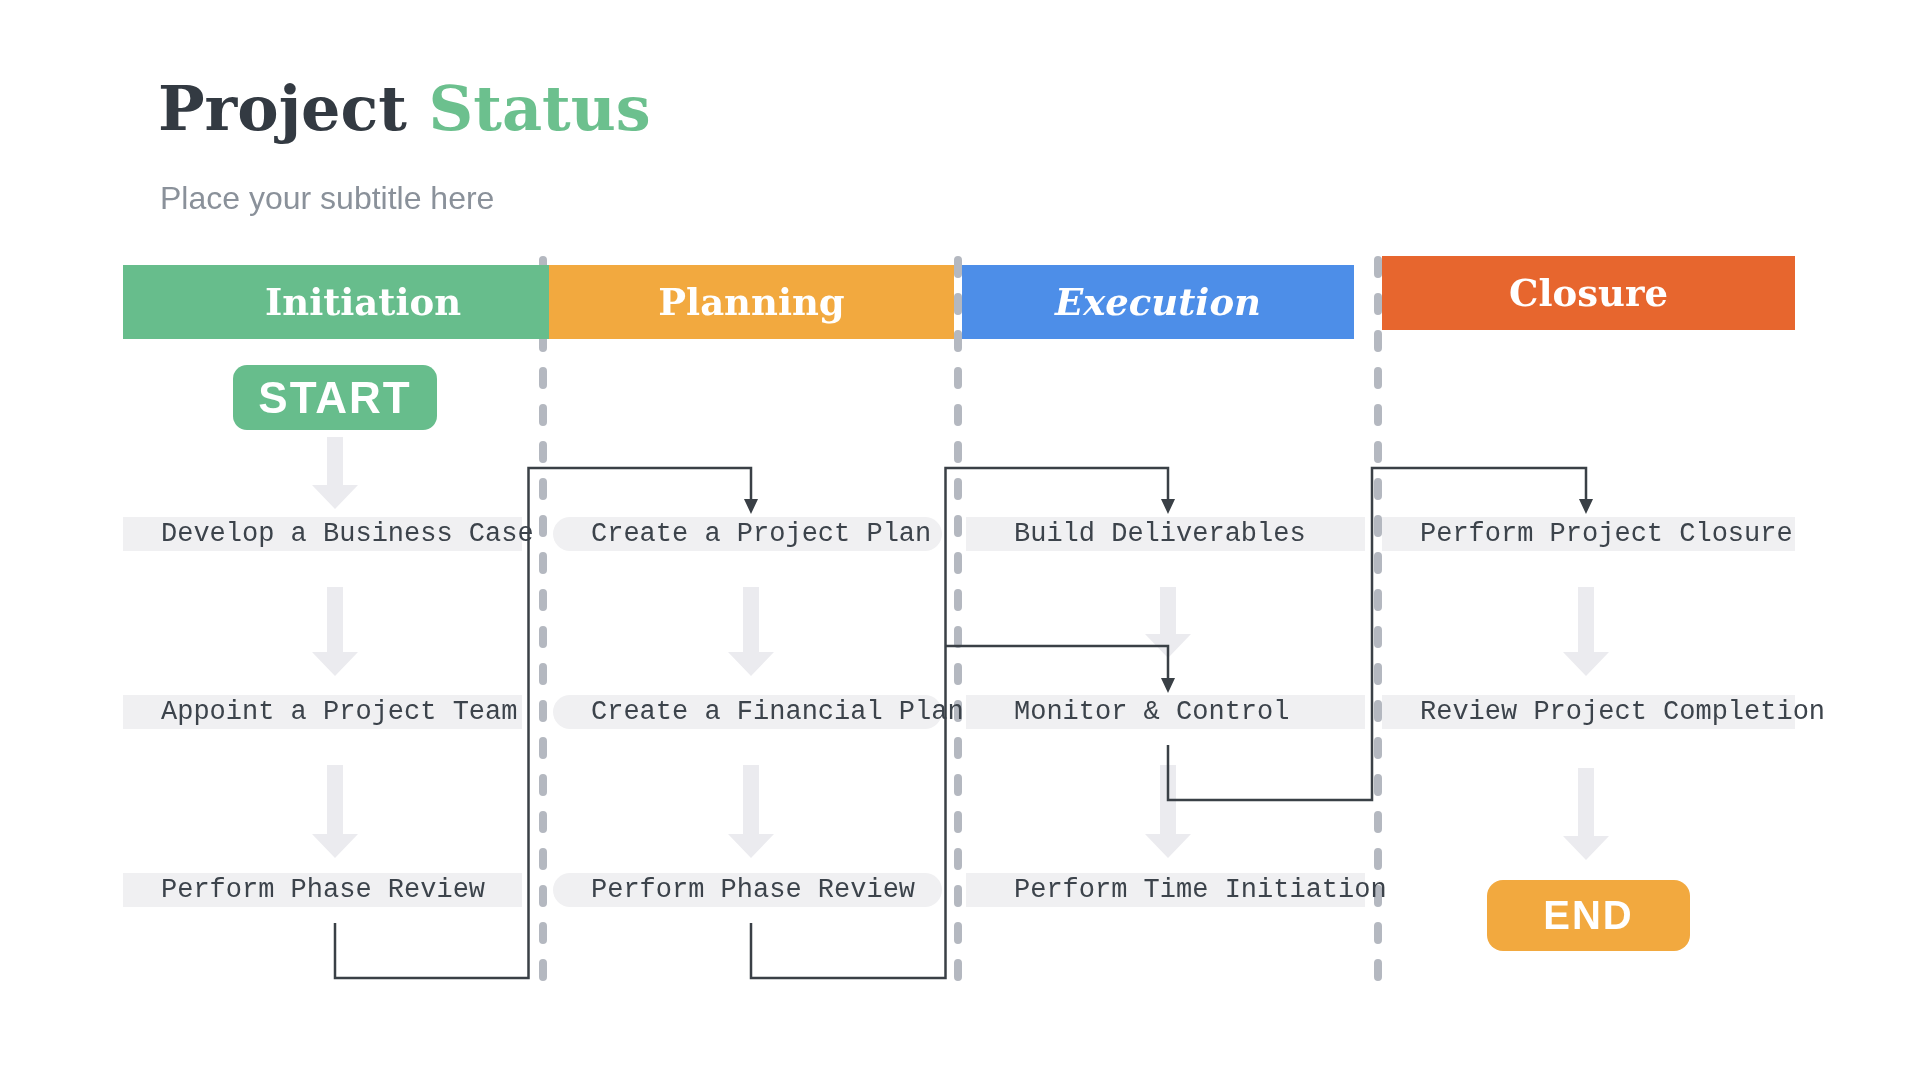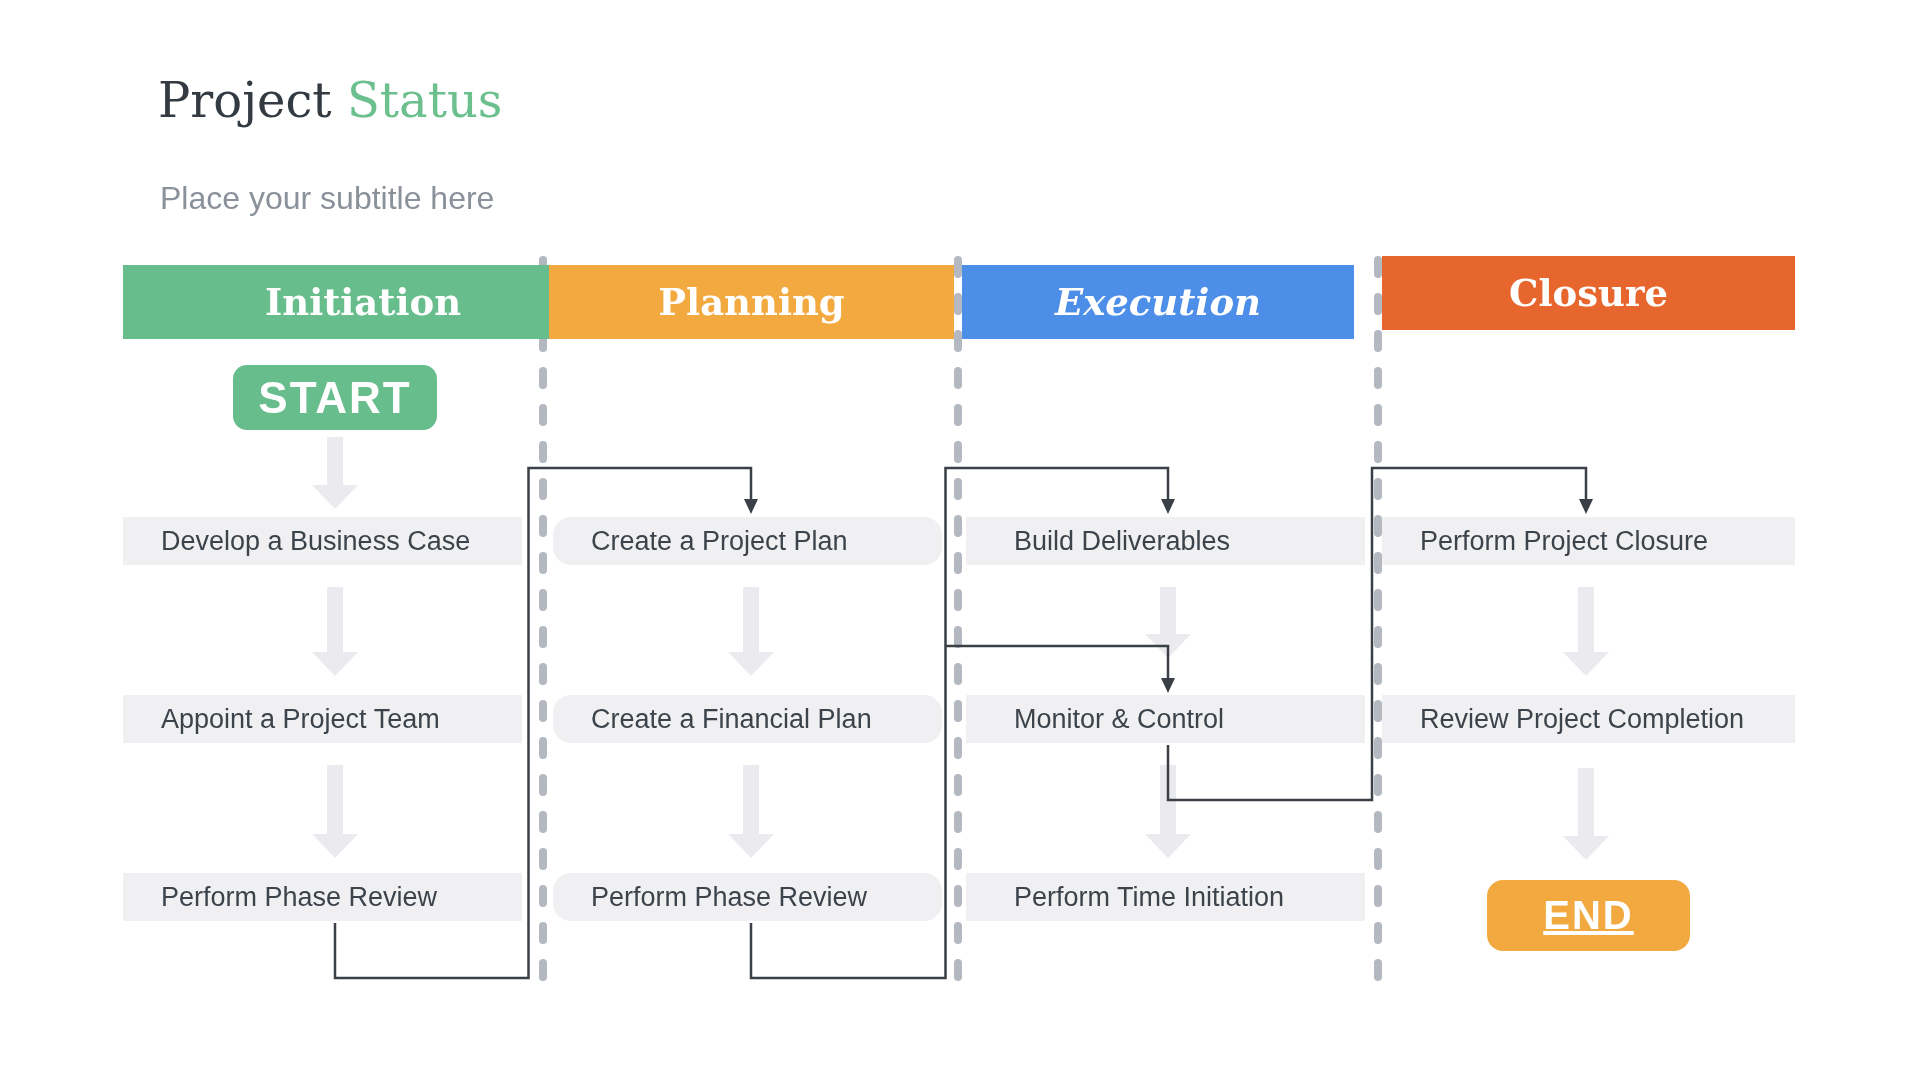--- a/index.html
+++ b/index.html
@@ -1,32 +1,32 @@
 <!DOCTYPE html>
 <html><head>
 <meta charset="utf-8">
 <style>
   html,body{margin:0;padding:0;background:#ffffff;}
   .stage{position:relative;width:1920px;height:1080px;background:#ffffff;overflow:hidden;
          font-family:"Liberation Sans",sans-serif;}
   
   .title{position:absolute;left:158px;top:72px;font-family:"DejaVu Serif",serif;
-         font-weight:400;font-size:48px;letter-spacing:0;color:#333A42;white-space:nowrap;}
+         font-weight:700;font-size:62px;letter-spacing:0;color:#333A42;white-space:nowrap;}
   .title .accent{color:#6CC08E;}
   .subtitle{position:absolute;left:160px;top:180px;font-size:32px;color:#8A919A;}
   
   .phase{position:absolute;top:265px;height:74px;display:flex;align-items:center;justify-content:center;
          color:#ffffff;font-family:"DejaVu Serif",serif;font-weight:700;font-size:37px;}
   .ph1{left:123px;width:418px;}
   .ph2{left:549px;width:405px;}
   .ph3{left:962px;width:392px;font-style:italic;}
   .ph4{left:1382px;width:413px;top:256px;}
   
-  .band{position:absolute;height:48px;background:#F0F0F2;display:flex;align-items:center;
-        padding-left:38px;box-sizing:border-box;font-size:27px;color:#3C434B;white-space:nowrap;}
+  .band{position:absolute;height:34px;background:#F0F0F2;display:flex;align-items:center;
+        padding-left:38px;box-sizing:border-box;font-size:27px;color:#3C434B;white-space:nowrap;font-family:Liberation Mono, monospace;}
   .c1{left:123px;width:399px;} .c2{left:553px;width:389px;border-radius:18px;}
   .c3{left:966px;width:399px;padding-left:48px;} .c4{left:1382px;width:413px;}
   .r1{top:517px;} .r2{top:695px;} .r3{top:873px;}
   
   .pill{position:absolute;display:flex;align-items:center;justify-content:center;color:#fff;
         font-weight:700;letter-spacing:2px;cursor:default;border:none;}
   .start{left:233px;top:365px;width:204px;height:65px;border-radius:14px;font-size:44px;}
   .end{left:1487px;top:880px;width:203px;height:71px;border-radius:16px;font-size:40px;}
   
   .flow-svg{position:absolute;left:0;top:0;width:1920px;height:1080px;pointer-events:none;}
@@ -81,21 +81,21 @@
       <span>Planning</span>
     </div>
   <div class="phase ph3" style="background-color: rgb(77, 142, 232);">
       <span>Execution</span>
     </div>
   <div class="phase ph4" style="background-color: rgb(231, 102, 46);">
       <span>Closure</span>
     </div>
 
   <button class="pill start" style="background-color: rgb(103, 189, 140);">START</button>
-  <button class="pill end" style="background-color: rgb(242, 169, 63); text-decoration: underline;">END</button>
+  <button class="pill end" style="background-color: rgb(242, 169, 63);">END</button>
 
   <div class="band c1 r1">Develop a Business Case</div>
   <div class="band c1 r2">Appoint a Project Team</div>
   <div class="band c1 r3">Perform Phase Review</div>
 
   <div class="band c2 r1">Create a Project Plan</div>
   <div class="band c2 r2">Create a Financial Plan</div>
   <div class="band c2 r3">Perform Phase Review</div>
 
   <div class="band c3 r1">Build Deliverables</div>

